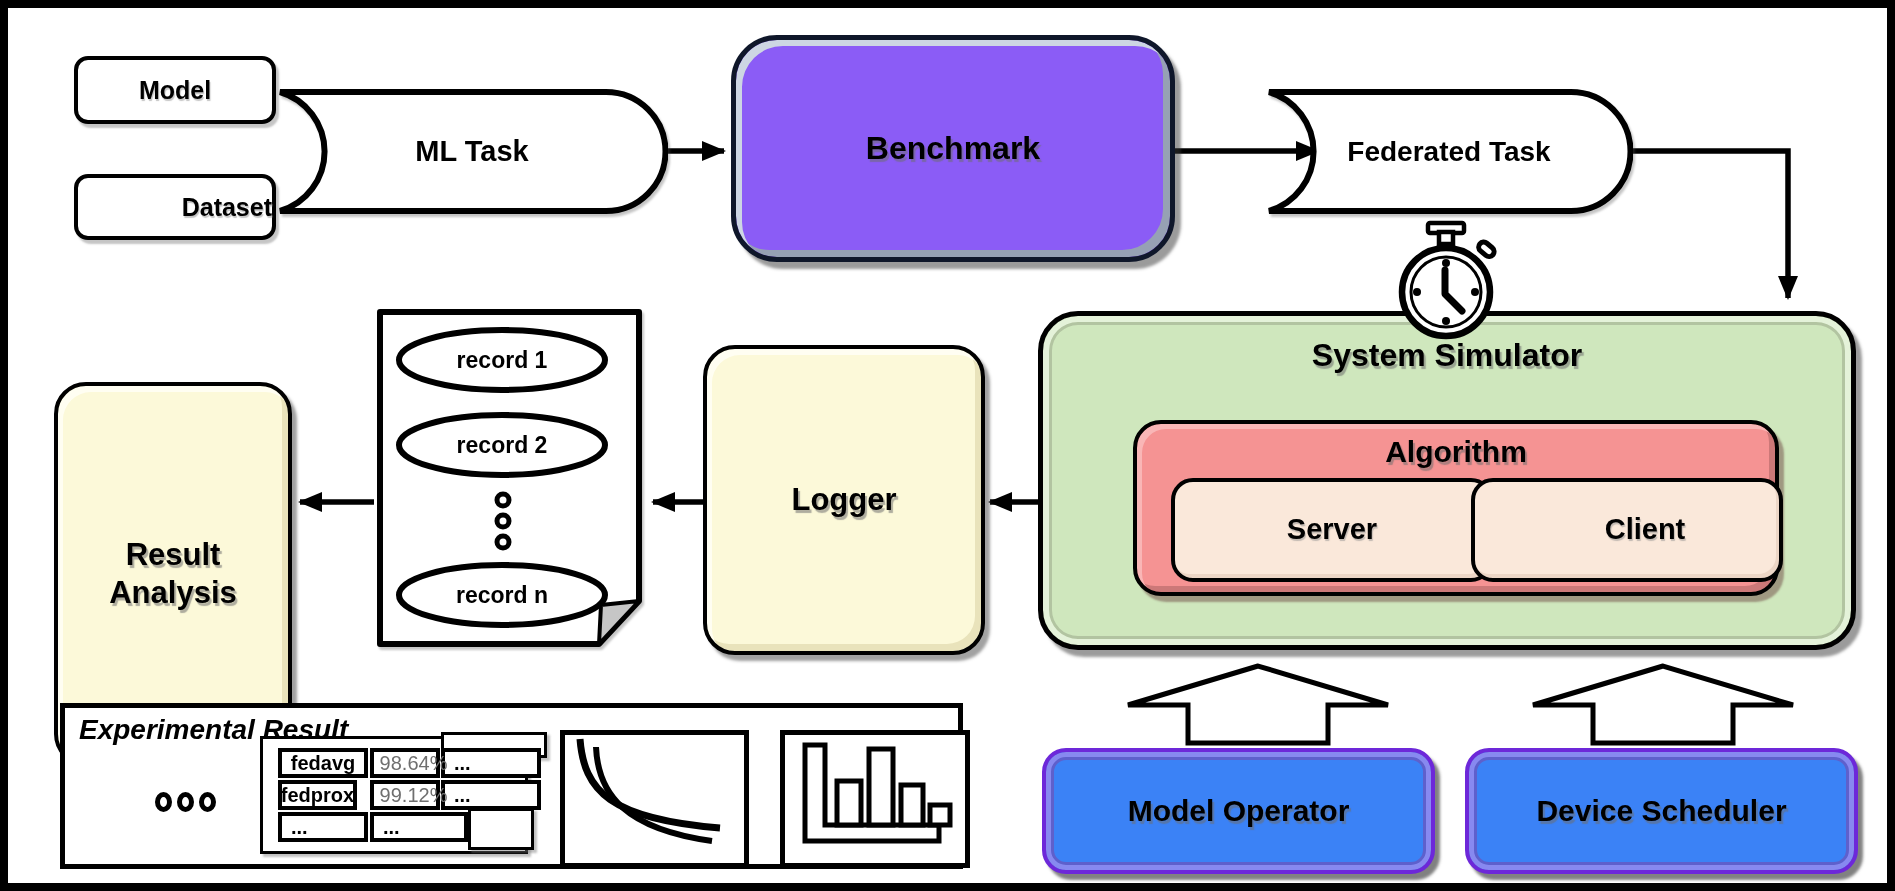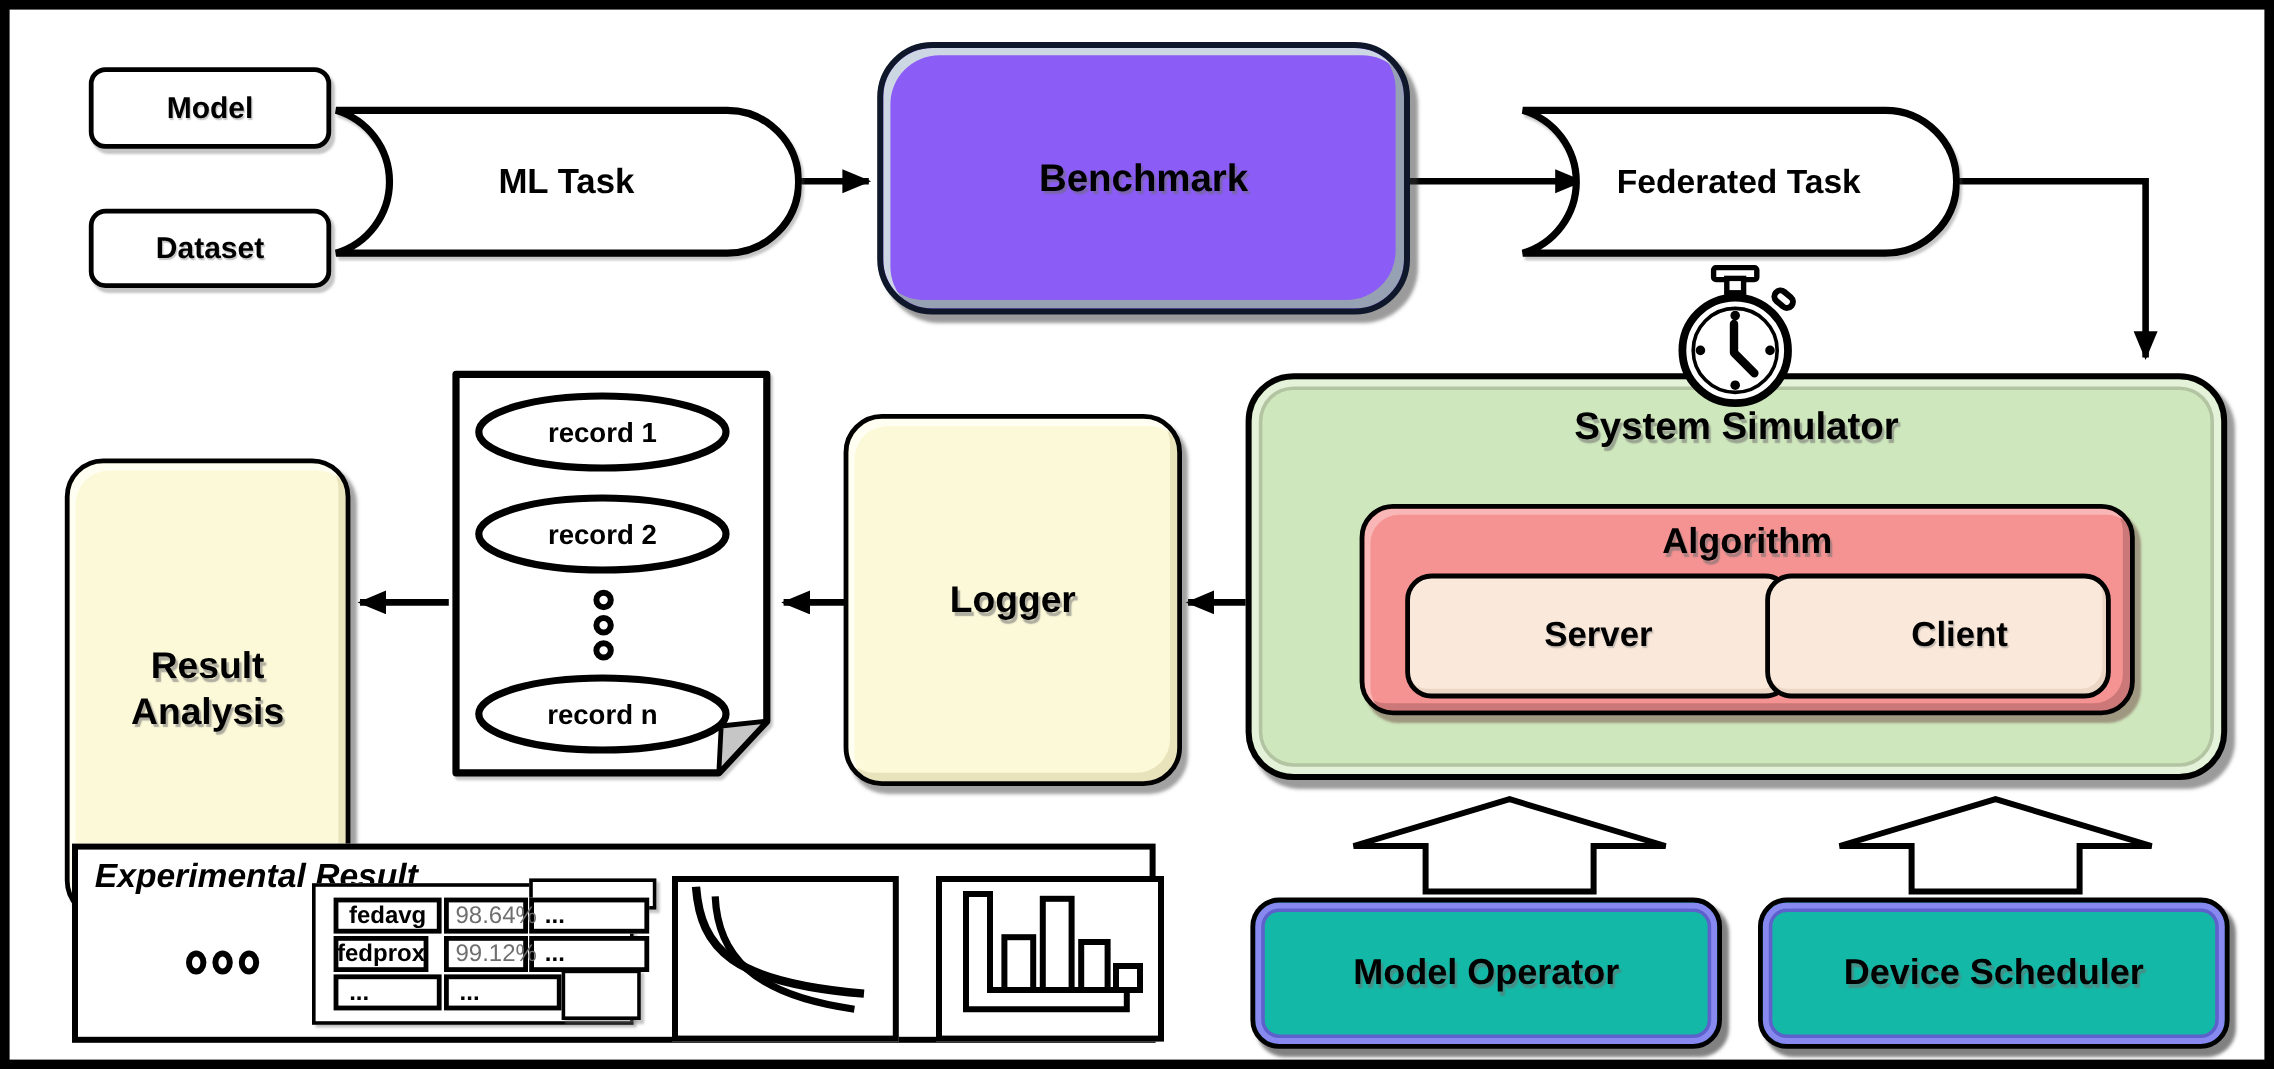--- a/index.html
+++ b/index.html
@@ -16,21 +16,21 @@
   .bench{background:#8b5cf6;border:5px solid #0f172a;border-radius:46px;font-size:32px;
     box-shadow:6px 7px 3px rgba(55,55,55,0.5), inset 6px 6px 0 #cdd6e3, inset -7px -7px 0 #96a1b4;}
   .green{background:#cfe7bd;border:5px solid #000;border-radius:40px;
     box-shadow:6px 7px 3px rgba(55,55,55,0.5), inset 0 0 0 6px #e4f2d9, inset 0 0 0 9px #b2c4a1;}
   .red{background:#f59393;border:4px solid #000;border-radius:28px;
     box-shadow:5px 6px 2px rgba(100,55,55,0.45), inset 5px 5px 0 #f9b6b6, inset -6px -6px 0 #cc7878;}
   .peach{background:#fae8da;border:4px solid #000;border-radius:22px;font-size:29px;
     box-shadow:inset -3px -4px 0 #ecd6c6;}
   .cream{background:#fcf9d9;border:4px solid #000;border-radius:32px;font-size:31px;
     box-shadow:5px 6px 3px rgba(70,70,70,0.5), inset 5px 6px 0 #fffef2, inset -6px -7px 0 #e9e3bb;}
-  .blue{background:#14b8a6;border:4px solid #000000;border-radius:24px;font-size:30px;
+  .blue{background:#3b82f6;border:4px solid #6d28d9;border-radius:24px;font-size:30px;
     box-shadow:5px 6px 3px rgba(45,45,45,0.6), inset 0 0 0 5px #8789f0, inset 0 0 0 8px #5e60cc;}
   .exp{background:#fff;border:5px solid #000;}
   .exp-title{position:absolute;left:14px;top:6px;font-size:28px;font-weight:800;font-style:italic;}
   .chartbox{position:absolute;background:#fff;border:5px solid #000;}
   .cell{position:absolute;background:#fff;border:4px solid #000;display:flex;align-items:center;padding-left:9px;font-size:20px;box-sizing:border-box;}
   .cell.name{font-weight:700;justify-content:center;padding-left:0;}
   .cell.val{color:#6f6f6f;font-weight:400;justify-content:center;padding-left:17px;}
   .cell.more{font-weight:700;}
   .sheet{position:absolute;background:#fff;border:3px solid #000;box-shadow:3px 3px 2px rgba(120,120,120,0.45);}
   .ring{display:inline-block;width:7px;height:10px;border:5px solid #000;border-radius:50%;background:#fff;margin-right:5px;}
@@ -54,21 +54,21 @@
     <path d="M1622,143 L1780,143 L1780,290" stroke="#000" stroke-width="5.5" fill="none" marker-end="url(#ah)"></path>
     <path d="M1030,494 H982" stroke="#000" stroke-width="5.5" fill="none" marker-end="url(#ah)"></path>
     <path d="M697,494 H645" stroke="#000" stroke-width="5.5" fill="none" marker-end="url(#ah)"></path>
     <path d="M366,494 H292" stroke="#000" stroke-width="5.5" fill="none" marker-end="url(#ah)"></path>
     <path d="M163,640 V689" stroke="#000" stroke-width="5.5" fill="none" marker-end="url(#ah)"></path>
   </svg>
 
   <div class="abs lbl wbox ts2" style="left:66px;top:48px;width:202px;height:68px;">
     <span>Model</span>
   </div>
-  <div class="abs lbl wbox ts2" style="left:66px;top:166px;width:202px;height:66px;">
+  <div class="abs lbl wbox ts2" style="left:66px;top:166px;width:202px;height:66px;justify-content:flex-end;">
     <span>Dataset</span>
   </div>
 
   <svg class="shape-svg" style="left:268px;top:80px;" width="392" height="127" viewBox="0 0 392 127">
     <path d="M4,4 H330 A59.5 59.5 0 0 1 330 123 H4 A62 62 0 0 0 4 4 Z" fill="#fff" stroke="#000" stroke-width="6"></path>
     <text x="196" y="73" text-anchor="middle" font-size="29">ML Task</text>
   </svg>
 
   <div class="abs lbl bench ts" style="left:723px;top:27px;width:444px;height:227px;">
     <span>Benchmark</span>
@@ -79,21 +79,21 @@
     <text x="184" y="73" text-anchor="middle" font-size="28">Federated Task</text>
   </svg>
 
   <div class="abs green" style="left:1030px;top:303px;width:818px;height:339px;">
     <div class="lbl ts" style="position:absolute;left:0;right:0;top:20px;font-size:32px;">System Simulator</div>
     <div class="abs red" style="left:90px;top:104px;width:646px;height:176px;">
       <div class="lbl ts" style="position:absolute;left:0;right:0;top:10px;font-size:30px;">Algorithm</div>
       <div class="abs lbl peach ts2" style="left:34px;top:54px;width:322px;height:104px;">
         <span>Server</span>
       </div>
-      <div class="abs lbl peach ts2" style="left:334px;top:54px;width:288px;height:104px;padding-left:36px;">
+      <div class="abs lbl peach ts2" style="left:334px;top:54px;width:312px;height:104px;padding-left:36px;">
         <span>Client</span>
       </div>
     </div>
   </div>
 
   <div class="abs lbl cream ts" style="left:695px;top:337px;width:282px;height:310px;">
     <span>Logger</span>
   </div>
 
   <svg class="shape-svg" style="left:368px;top:300px;" width="267" height="340" viewBox="0 0 267 340">

